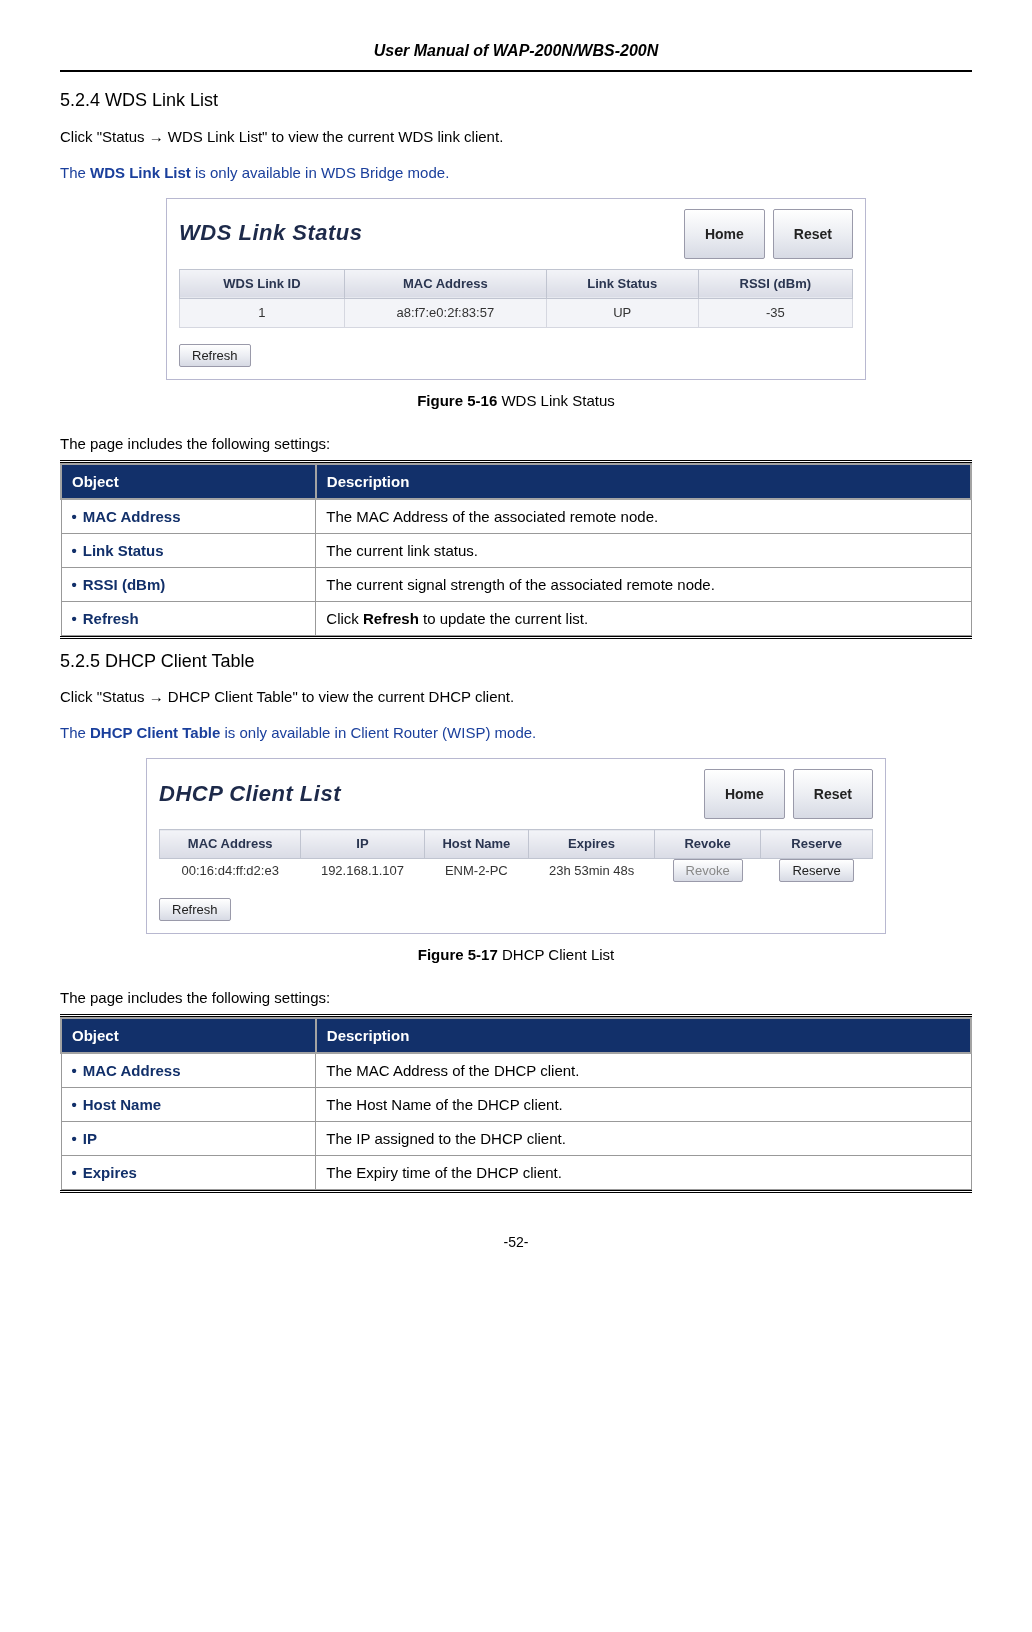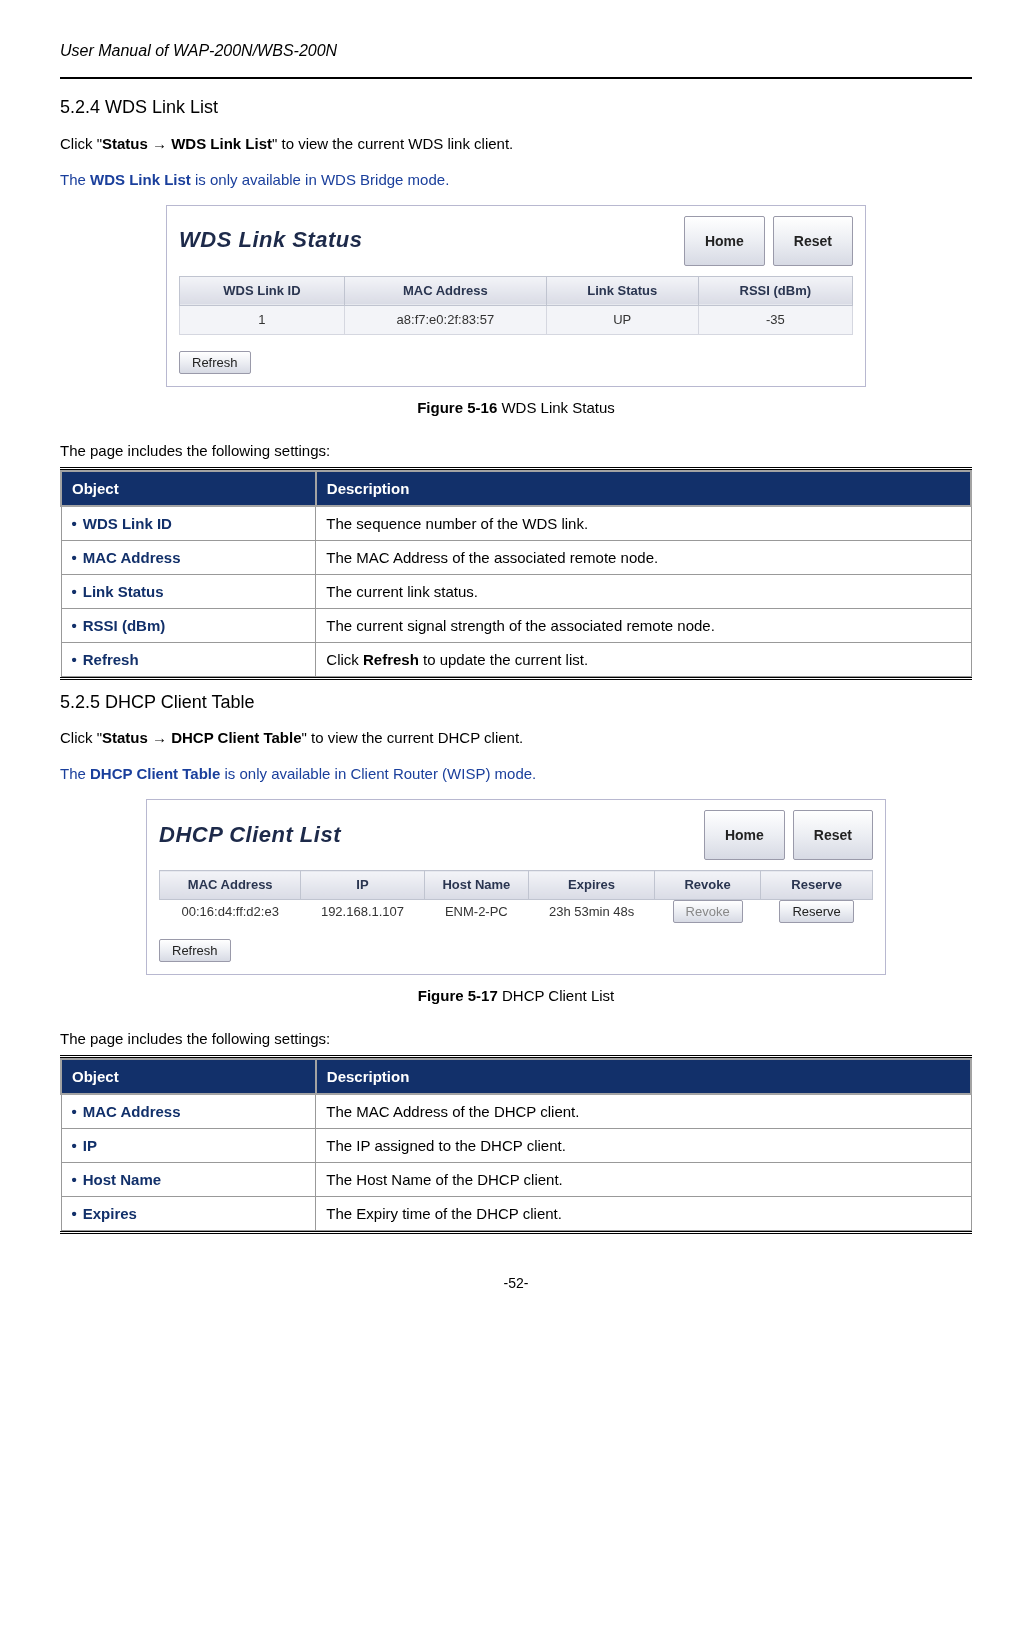--- a/index.html
+++ b/index.html
@@ -6,38 +6,38 @@
   body {
     font-family: Arial, Helvetica, sans-serif;
     margin: 0;
     padding: 40px 60px 30px 60px;
     width: 1032px;
     color: #000;
     font-size: 14px;
     line-height: 1.4;
   }
   .header-right {
-    text-align: left;
-    font-weight: normal;
+    text-align: center;
+    font-weight: bold;
     font-style: italic;
     font-size: 16px;
-    margin-bottom: 15px;
+    margin-bottom: 8px;
   }
   hr.header-rule {
     border: none;
     border-top: 2px solid #000;
     margin: 0 0 16px 0;
   }
   h2.section-heading {
     font-size: 18px;
     font-weight: normal;
     margin: 10px 0 12px 0;
   }
   .body-text { margin: 6px 0; font-size: 15px; }
-  .body-text .b { font-weight: bold; }
+  .body-text .b { font-weight: normal; }
   .blue-note { color: #1a3f9c; font-size: 15px; }
   .blue-note .b { font-weight: bold; }
 
   
   .ui-panel {
     border: 1px solid #b8b8d0;
     padding: 10px 12px 12px 12px;
     margin: 14px auto 10px auto;
     background: #fff;
   }
@@ -190,24 +190,20 @@
 </div>
 
 <p class="body-text">The page includes the following settings:</p>
 
 <hr class="double-rule">
 <table class="desc-table">
   <tbody>
       <tr>
     <th>Object</th>
     <th>Description</th>
-  </tr>
-  <tr>
-    <td class="obj"><span class="bullet">•</span><span>WDS Link ID</span></td>
-    <td class="desc">The sequence number of the WDS link.</td>
   </tr>
   <tr>
     <td class="obj"><span class="bullet">•</span><span>MAC Address</span></td>
     <td class="desc">The MAC Address of the associated remote node.</td>
   </tr>
   <tr>
     <td class="obj"><span class="bullet">•</span><span>Link Status</span></td>
     <td class="desc">The current link status.</td>
   </tr>
   <tr>
@@ -273,28 +269,28 @@
   <tbody>
       <tr>
     <th>Object</th>
     <th>Description</th>
   </tr>
   <tr>
     <td class="obj"><span class="bullet">•</span><span>MAC Address</span></td>
     <td class="desc">The MAC Address of the DHCP client.</td>
   </tr>
   <tr>
+    <td class="obj"><span class="bullet">•</span><span>Host Name</span></td>
+    <td class="desc">The Host Name of the DHCP client.</td>
+  </tr>
+  <tr>
     <td class="obj"><span class="bullet">•</span><span>IP</span></td>
     <td class="desc">The IP assigned to the DHCP client.</td>
   </tr>
   <tr>
-    <td class="obj"><span class="bullet">•</span><span>Host Name</span></td>
-    <td class="desc">The Host Name of the DHCP client.</td>
-  </tr>
-  <tr>
     <td class="obj"><span class="bullet">•</span><span>Expires</span></td>
     <td class="desc">The Expiry time of the DHCP client.</td>
   </tr>
 </tbody>
   </table>
 <hr class="double-rule">
 
 <div class="page-footer">-52-</div>
 
 </body></html>

